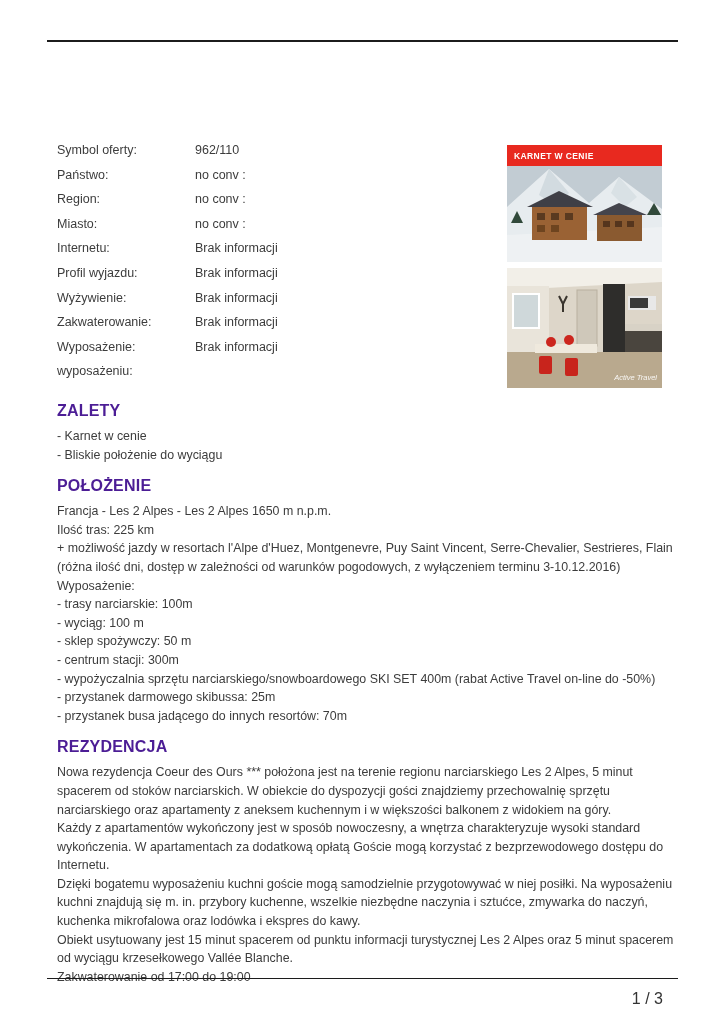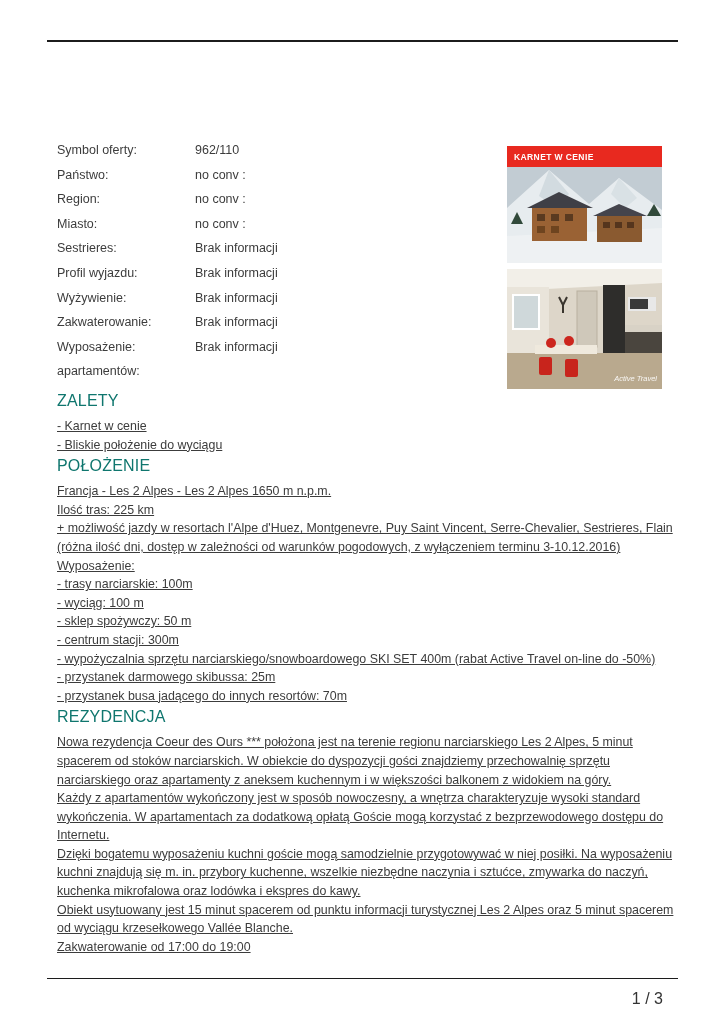--- a/index.html
+++ b/index.html
@@ -12,34 +12,34 @@
     color:#3c3c3c;
     overflow:hidden;
     box-sizing:border-box;
   }
   .rule { position:absolute; left:47px; right:47px; height:2px; background:#1c1c1c; }
   .rule.top { top:40px; }
   .rule.bottom { bottom:45px; height:1.5px; }
 
   .content { position:absolute; top:143px; left:57px; right:50px; }
 
-  .top-block { display:flex; align-items:flex-end; }
+  .top-block { display:flex; align-items:center; }
   .details { flex:1 1 auto; min-height:246px; }
   .detail-row { display:flex; font-size:12.5px; line-height:15px; margin-bottom:9.6px; }
   .detail-row .lbl { width:138px; flex:0 0 138px; }
   .detail-row .val { flex:1; }
 
   .photos { flex:0 0 155px; width:155px; margin-right:13px; display:flex; flex-direction:column; gap:6px; }
   .photos svg { display:block; }
 
   h2.section-title {
-    font-size:16px; font-weight:400; letter-spacing:.2px;
-    color:#0f766e; margin:3px 0 7px 0;
+    font-size:16px; font-weight:700; letter-spacing:.2px;
+    color:#4c1d95; margin:13px 0 7px 0;
   }
-  .line, .para { font-size:12.4px; line-height:18.6px; margin:0;text-decoration:underline; }
+  .line, .para { font-size:12.4px; line-height:18.6px; margin:0; }
   .section { margin:0; }
 
   .footer {
     position:absolute; right:62px; bottom:16px;
     font-size:16px; color:#333333;
   }
 </style>
 </head>
 <body>
 
@@ -60,41 +60,41 @@
         </div>
         <div class="detail-row">
           <span class="lbl">Region:</span>
           <span class="val">no conv :</span>
         </div>
         <div class="detail-row">
           <span class="lbl">Miasto:</span>
           <span class="val">no conv :</span>
         </div>
         <div class="detail-row">
-          <span class="lbl">Sestrieres:</span>
+          <span class="lbl">Internetu:</span>
           <span class="val">Brak informacji</span>
         </div>
         <div class="detail-row">
           <span class="lbl">Profil wyjazdu:</span>
           <span class="val">Brak informacji</span>
         </div>
         <div class="detail-row">
           <span class="lbl">Wyżywienie:</span>
           <span class="val">Brak informacji</span>
         </div>
         <div class="detail-row">
           <span class="lbl">Zakwaterowanie:</span>
           <span class="val">Brak informacji</span>
         </div>
         <div class="detail-row">
           <span class="lbl">Wyposażenie:</span>
           <span class="val">Brak informacji</span>
         </div>
         <div class="detail-row">
-          <span class="lbl">apartamentów:</span>
+          <span class="lbl">wyposażeniu:</span>
           <span class="val"></span>
         </div>
       </div>
 
       <div class="photos">
 
         <svg width="155" height="117" viewBox="0 0 155 117" xmlns="http://www.w3.org/2000/svg">
           <rect x="0" y="0" width="155" height="117" fill="#c2ccd3"></rect>
           <polygon points="0,62 42,24 82,58 112,32 155,64 155,117 0,117" fill="#e7ecef"></polygon>
           <polygon points="42,24 62,48 50,62 32,50" fill="#d2dbe0"></polygon>

